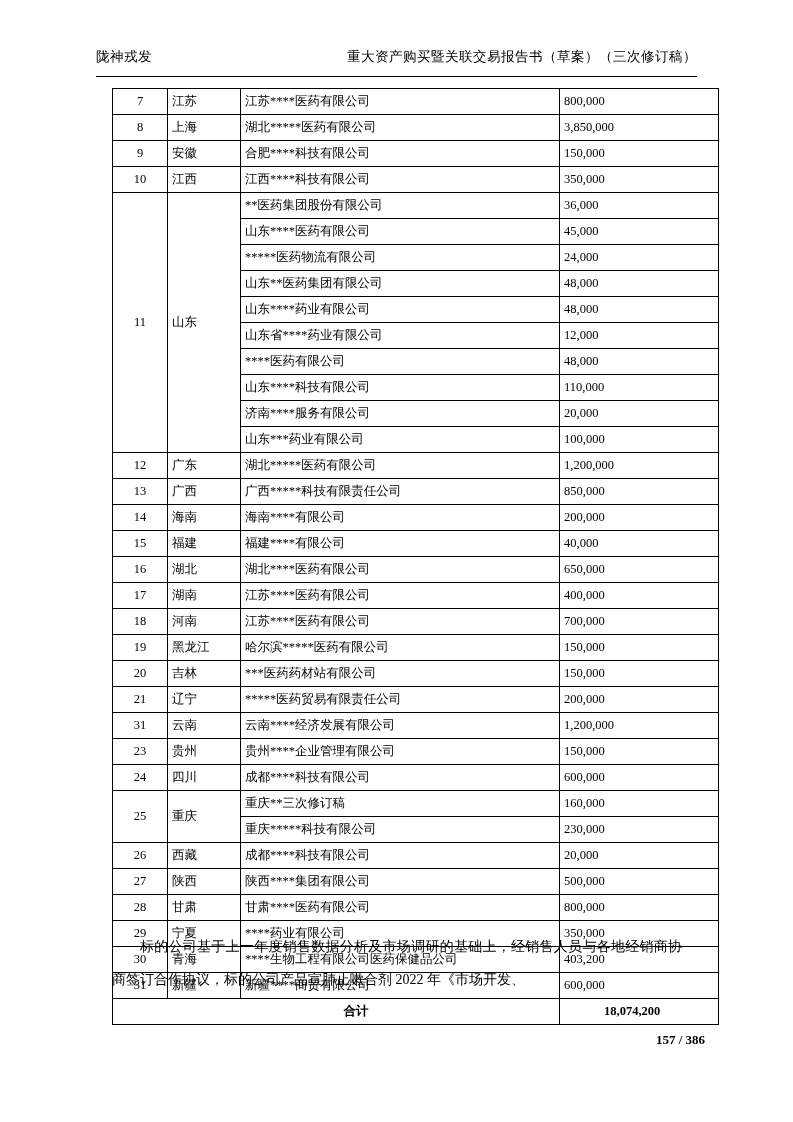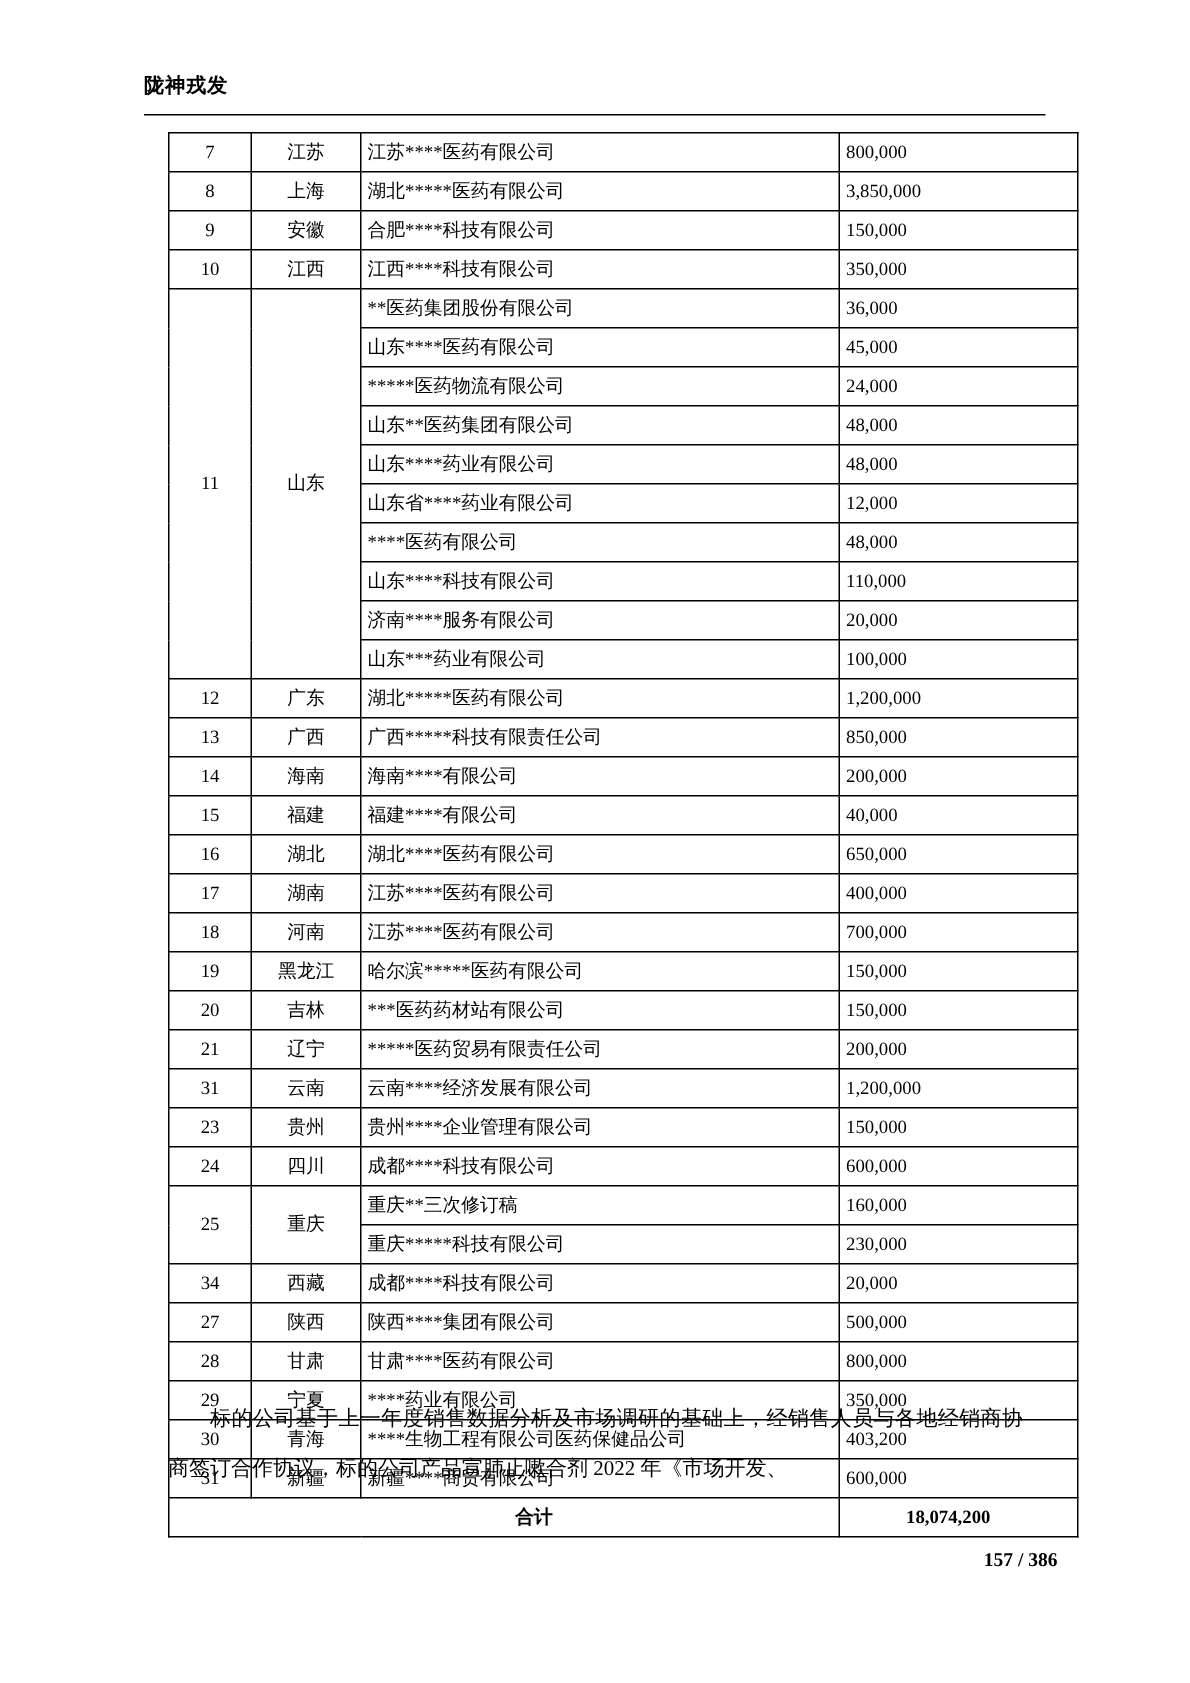--- a/index.html
+++ b/index.html
@@ -25,21 +25,21 @@
   .header {
     position: absolute;
     top: 48px;
     left: 96px;
     right: 96px;
     display: flex;
     justify-content: space-between;
     align-items: baseline;
     font-size: 13.5px;
     font-family: "Liberation Serif", "DejaVu Serif", serif;
-    font-weight: bold;
+    font-weight: normal;
     letter-spacing: 0.5px;
   }
   .header .left {
     font-size: 13.5px;
   }
   .header .right {
     font-size: 13.5px;
   }
   .header-rule {
     position: absolute;
@@ -68,21 +68,21 @@
     line-height: 17px;
     vertical-align: middle;
     font-family: "Liberation Serif", "DejaVu Serif", serif;
   }
   td.c-idx {
     width: 46px;
     text-align: center;
   }
   td.c-prov {
     width: 64px;
-    text-align: center;
+    text-align: left;
   }
   td.c-name {
     width: 310px;
     text-align: left;
     padding-left: 5px;
   }
   td.c-amt {
     width: 150px;
     text-align: left;
     padding-right: 6px;
@@ -116,20 +116,21 @@
     font-family: "Liberation Serif", "DejaVu Serif", serif;
   }
 </style>
 </head>
 <body>
 
 <div class="page">
 
   <div class="header">
     <span class="left">陇神戎发</span>
+    <span class="right">重大资产购买暨关联交易报告书（草案）（三次修订稿）</span>
   </div>
   <div class="header-rule"></div>
 
   <div class="table-wrap">
     <table class="main">
       <tbody>
 
         <tr>
           <td class="c-idx" rowspan="1">7</td>
           <td class="c-prov" rowspan="1">江苏</td>
@@ -285,21 +286,21 @@
           <td class="c-prov" rowspan="2">重庆</td>
           <td class="c-name">重庆**三次修订稿</td>
           <td class="c-amt">160,000</td>
         </tr>
         <tr>
           <td class="c-name">重庆*****科技有限公司</td>
           <td class="c-amt">230,000</td>
         </tr>
 
         <tr>
-          <td class="c-idx">34</td>
+          <td class="c-idx">26</td>
           <td class="c-prov">西藏</td>
           <td class="c-name">成都****科技有限公司</td>
           <td class="c-amt">20,000</td>
         </tr>
         <tr>
           <td class="c-idx">27</td>
           <td class="c-prov">陕西</td>
           <td class="c-name">陕西****集团有限公司</td>
           <td class="c-amt">500,000</td>
         </tr>

